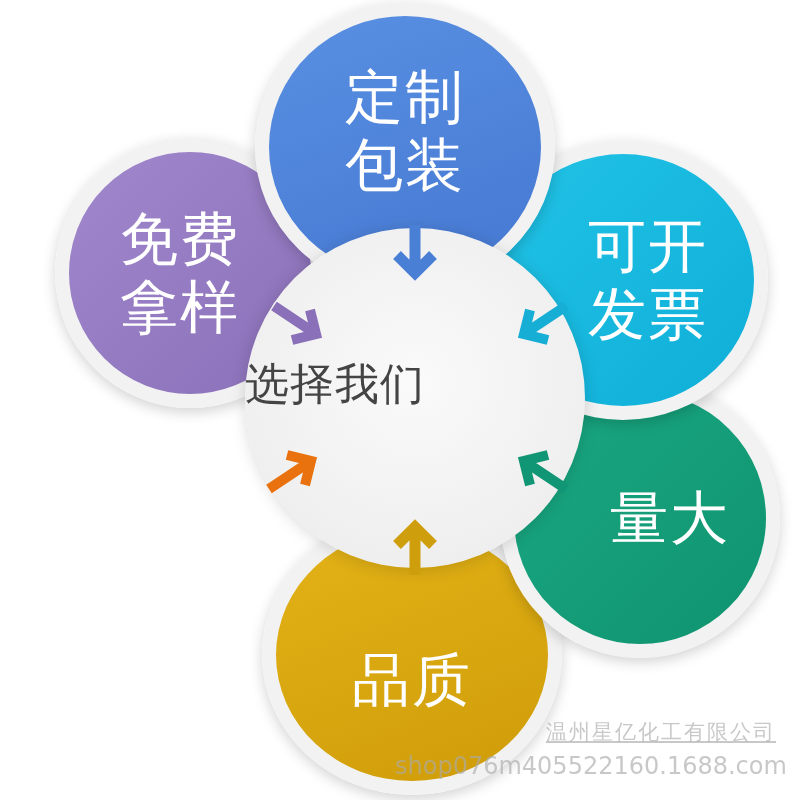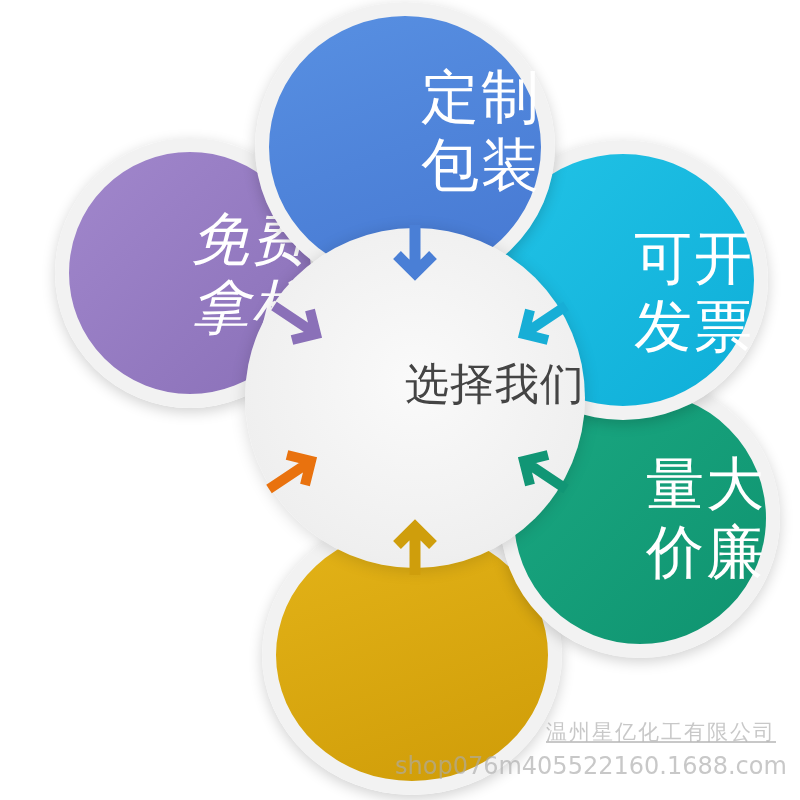--- a/index.html
+++ b/index.html
@@ -1,53 +1,53 @@
 <!DOCTYPE html>
 <html><head>
 <meta charset="utf-8">
 <style>
   html,body{margin:0;padding:0;}
   body{width:800px;height:800px;background:#ffffff;position:relative;overflow:hidden;font-family:"DejaVu Serif","Liberation Serif",serif;}
   .stage{position:absolute;left:0;top:0;width:800px;height:800px;}
   .petal{position:absolute;border-radius:50%;box-sizing:border-box;border:14px solid #f2f2f2;box-shadow:0 4px 14px rgba(0,0,0,0.18);}
-  .petal .label{position:absolute;left:0;right:0;top:50%;transform:translateY(-50%);color:#fff;font-size:58px;line-height:68px;text-align:right;letter-spacing:2px;}
+  .petal .label{position:absolute;left:0;right:0;top:50%;transform:translateY(-50%);color:#fff;font-size:58px;line-height:68px;text-align:center;letter-spacing:2px;}
   .petal .label span{display:block;}
   .center{position:absolute;left:245px;top:228px;width:340px;height:340px;border-radius:50%;background:radial-gradient(circle at 50% 45%,#fafafa 0%,#efefef 70%,#e6e6e6 100%);box-shadow:0 2px 16px rgba(0,0,0,0.15);}
-  .center .ctext{position:absolute;left:0;right:0;top:128px;text-align:right;color:#444;font-size:44px;line-height:56px;letter-spacing:1px;}
+  .center .ctext{position:absolute;left:0;right:0;top:128px;text-align:left;color:#444;font-size:44px;line-height:56px;letter-spacing:1px;}
   .center .ctext span{display:block;}
   .arrow{position:absolute;}
   .wm{position:absolute;color:rgba(170,170,170,0.65);font-family:"DejaVu Sans","Liberation Sans",sans-serif;}
 </style>
 </head>
 <body>
 
 <div class="stage">
 
   <div class="petal" style="left:55px;top:138px;width:270px;height:270px;background:linear-gradient(135deg,#a187cc,#8a70b8);">
-    <div class="label" style="left:-20px;top:50%;font-style:italic;">
+    <div class="label" style="left:-20px;top:50%;">
       <span>免费</span>
       <span>拿样</span>
     </div>
   </div>
 
 
   <div class="petal" style="left:262px;top:515px;width:300px;height:280px;background:linear-gradient(160deg,#e3b318,#cf9c08);">
     <div class="label" style="top:60%;">
+      <span>品质</span>
     </div>
   </div>
 
   <div class="petal" style="left:500px;top:378px;width:280px;height:280px;background:linear-gradient(135deg,#1aa882,#0f936f);">
     <div class="label" style="left:60px;">
       <span>量大</span>
-      <span>价廉</span>
     </div>
   </div>
 
   <div class="petal" style="left:478px;top:140px;width:290px;height:280px;background:linear-gradient(135deg,#22c3e6,#0eaed8);">
-    <div class="label" style="left:50px;margin-top:12px;">
+    <div class="label" style="left:50px;">
       <span>可开</span>
       <span>发票</span>
     </div>
   </div>
 
   <div class="petal" style="left:255px;top:2px;width:300px;height:290px;background:linear-gradient(160deg,#5890e2,#4678d2);">
     <div class="label" style="top:44%;">
       <span>定制</span>
       <span>包装</span>
     </div>

